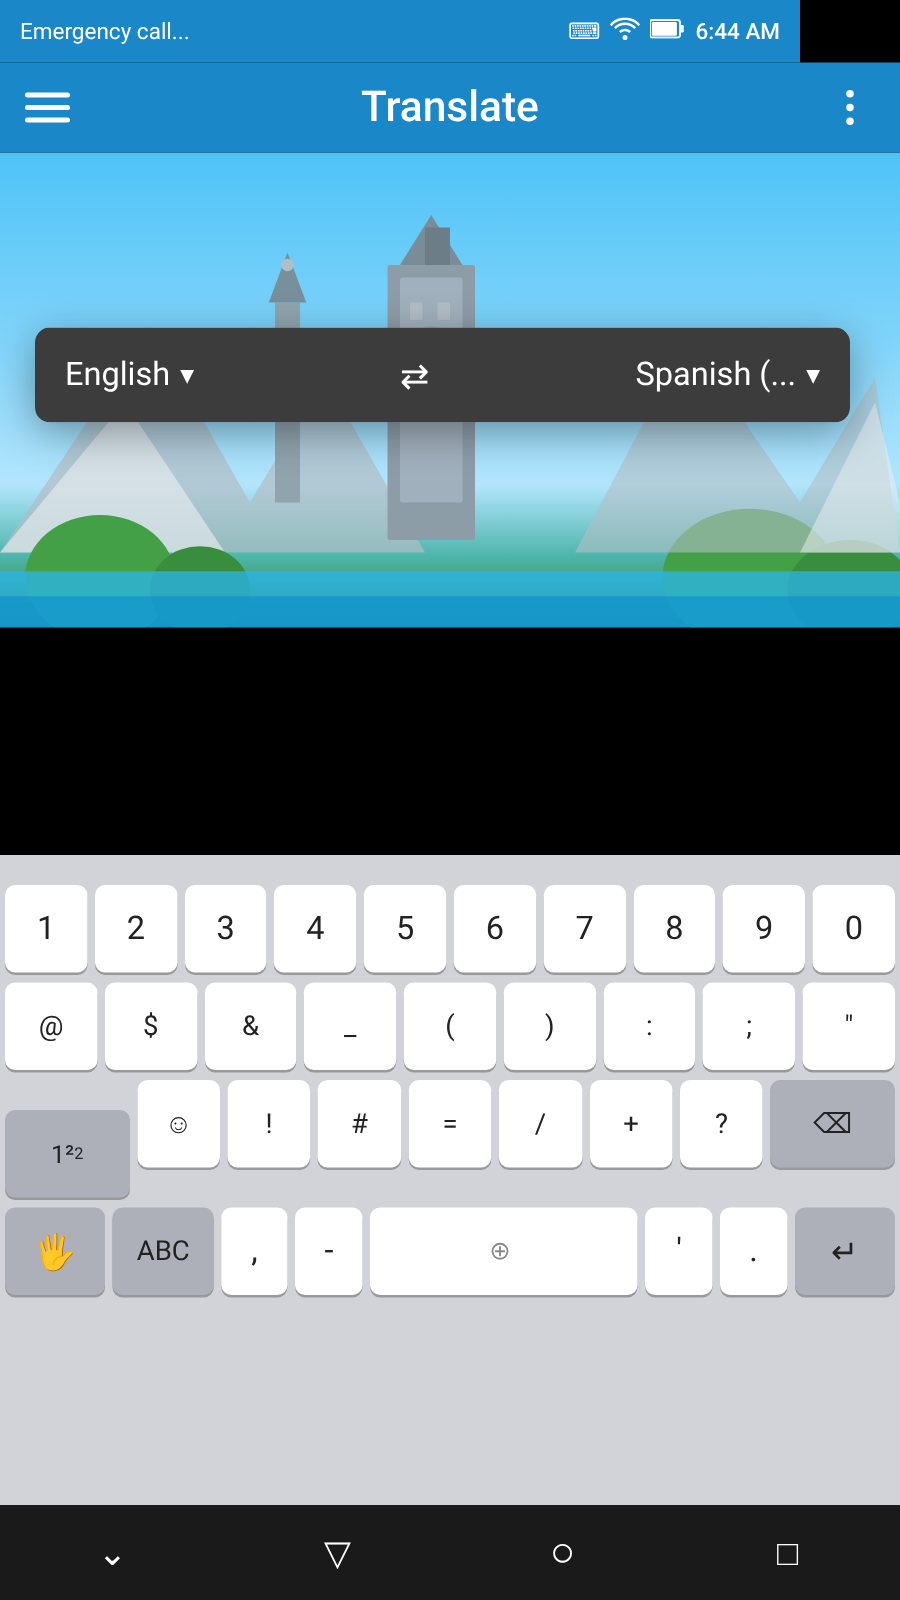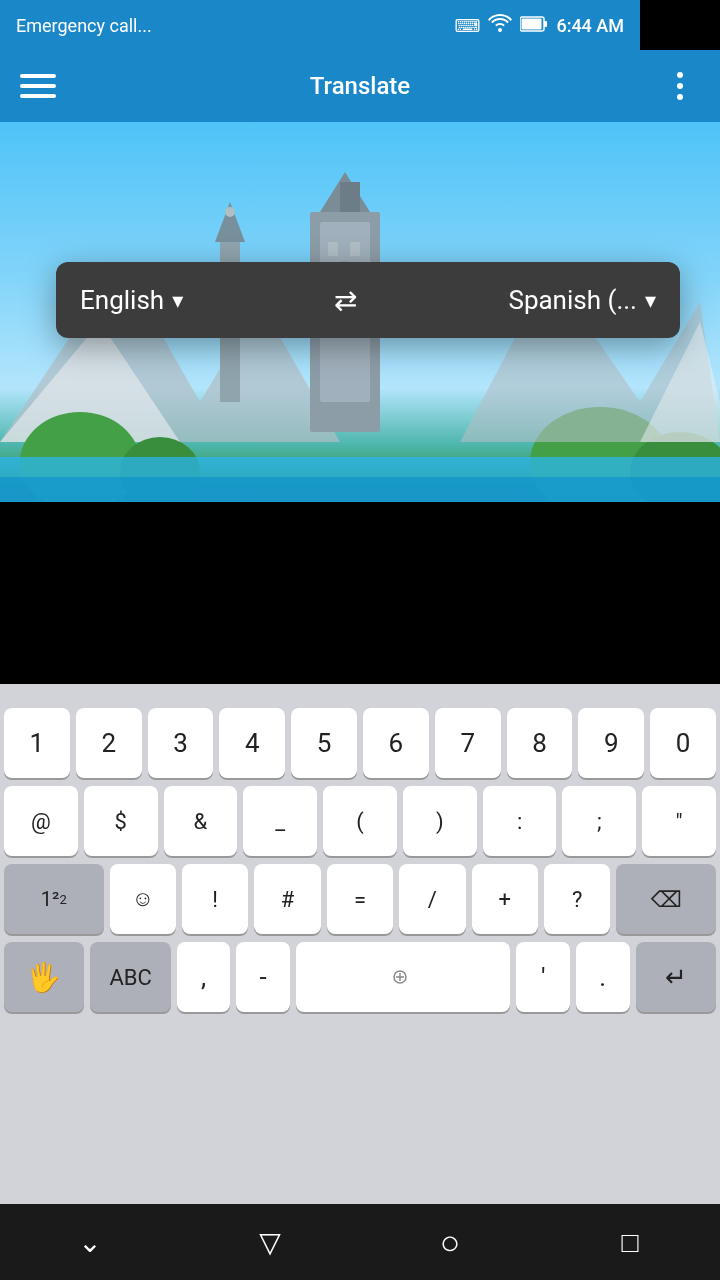--- a/index.html
+++ b/index.html
@@ -66,21 +66,21 @@
       display: block;
       width: 36px;
       height: 4px;
       background: white;
       border-radius: 2px;
     }
     .toolbar-title {
       flex: 1;
       text-align: center;
       color: white;
-      font-size: 24px;
+      font-size: 34px;
       font-weight: 500;
     }
     .toolbar-more-icon {
       width: 40px;
       height: 40px;
       display: flex;
       align-items: center;
       justify-content: center;
       cursor: pointer;
     }
@@ -103,21 +103,21 @@
       height: 380px;
       background: linear-gradient(180deg, #4fc3f7 0%, #81d4fa 40%, #b3e5fc 70%, #4db6ac 85%, #388e3c 95%, #2e7d32 100%);
       position: relative;
       overflow: hidden;
     }
 
     
     .translation-card {
       position: absolute;
       top: 140px;
-      left: 56px;
+      left: 28px;
       right: 40px;
       border-radius: 12px;
       overflow: hidden;
       box-shadow: 0 8px 32px rgba(0,0,0,0.35);
       z-index: 20;
     }
     .card-lang-bar {
       background: #3c3c3c;
       height: 76px;
       display: flex;
@@ -403,21 +403,21 @@
       <div class="key key-symbol">&amp;</div>
       <div class="key key-symbol">_</div>
       <div class="key key-symbol">(</div>
       <div class="key key-symbol">)</div>
       <div class="key key-symbol">:</div>
       <div class="key key-symbol">;</div>
       <div class="key key-symbol">"</div>
     </div>
 
     <div class="key-row">
-      <div class="key key-dark key-wide" style="font-size:20px;">1²<br><small style="font-size:13px;vertical-align:super;">2</small></div>
+      <div class="key key-dark key-wide" style="font-size:20px;margin-top:24px;">1²<br><small style="font-size:13px;vertical-align:super;">2</small></div>
       <div class="key key-symbol">☺</div>
       <div class="key key-symbol">!</div>
       <div class="key key-symbol">#</div>
       <div class="key key-symbol">=</div>
       <div class="key key-symbol">/</div>
       <div class="key key-symbol">+</div>
       <div class="key key-symbol">?</div>
       <div class="key key-dark key-wide" style="font-size:22px;">⌫</div>
     </div>
 

